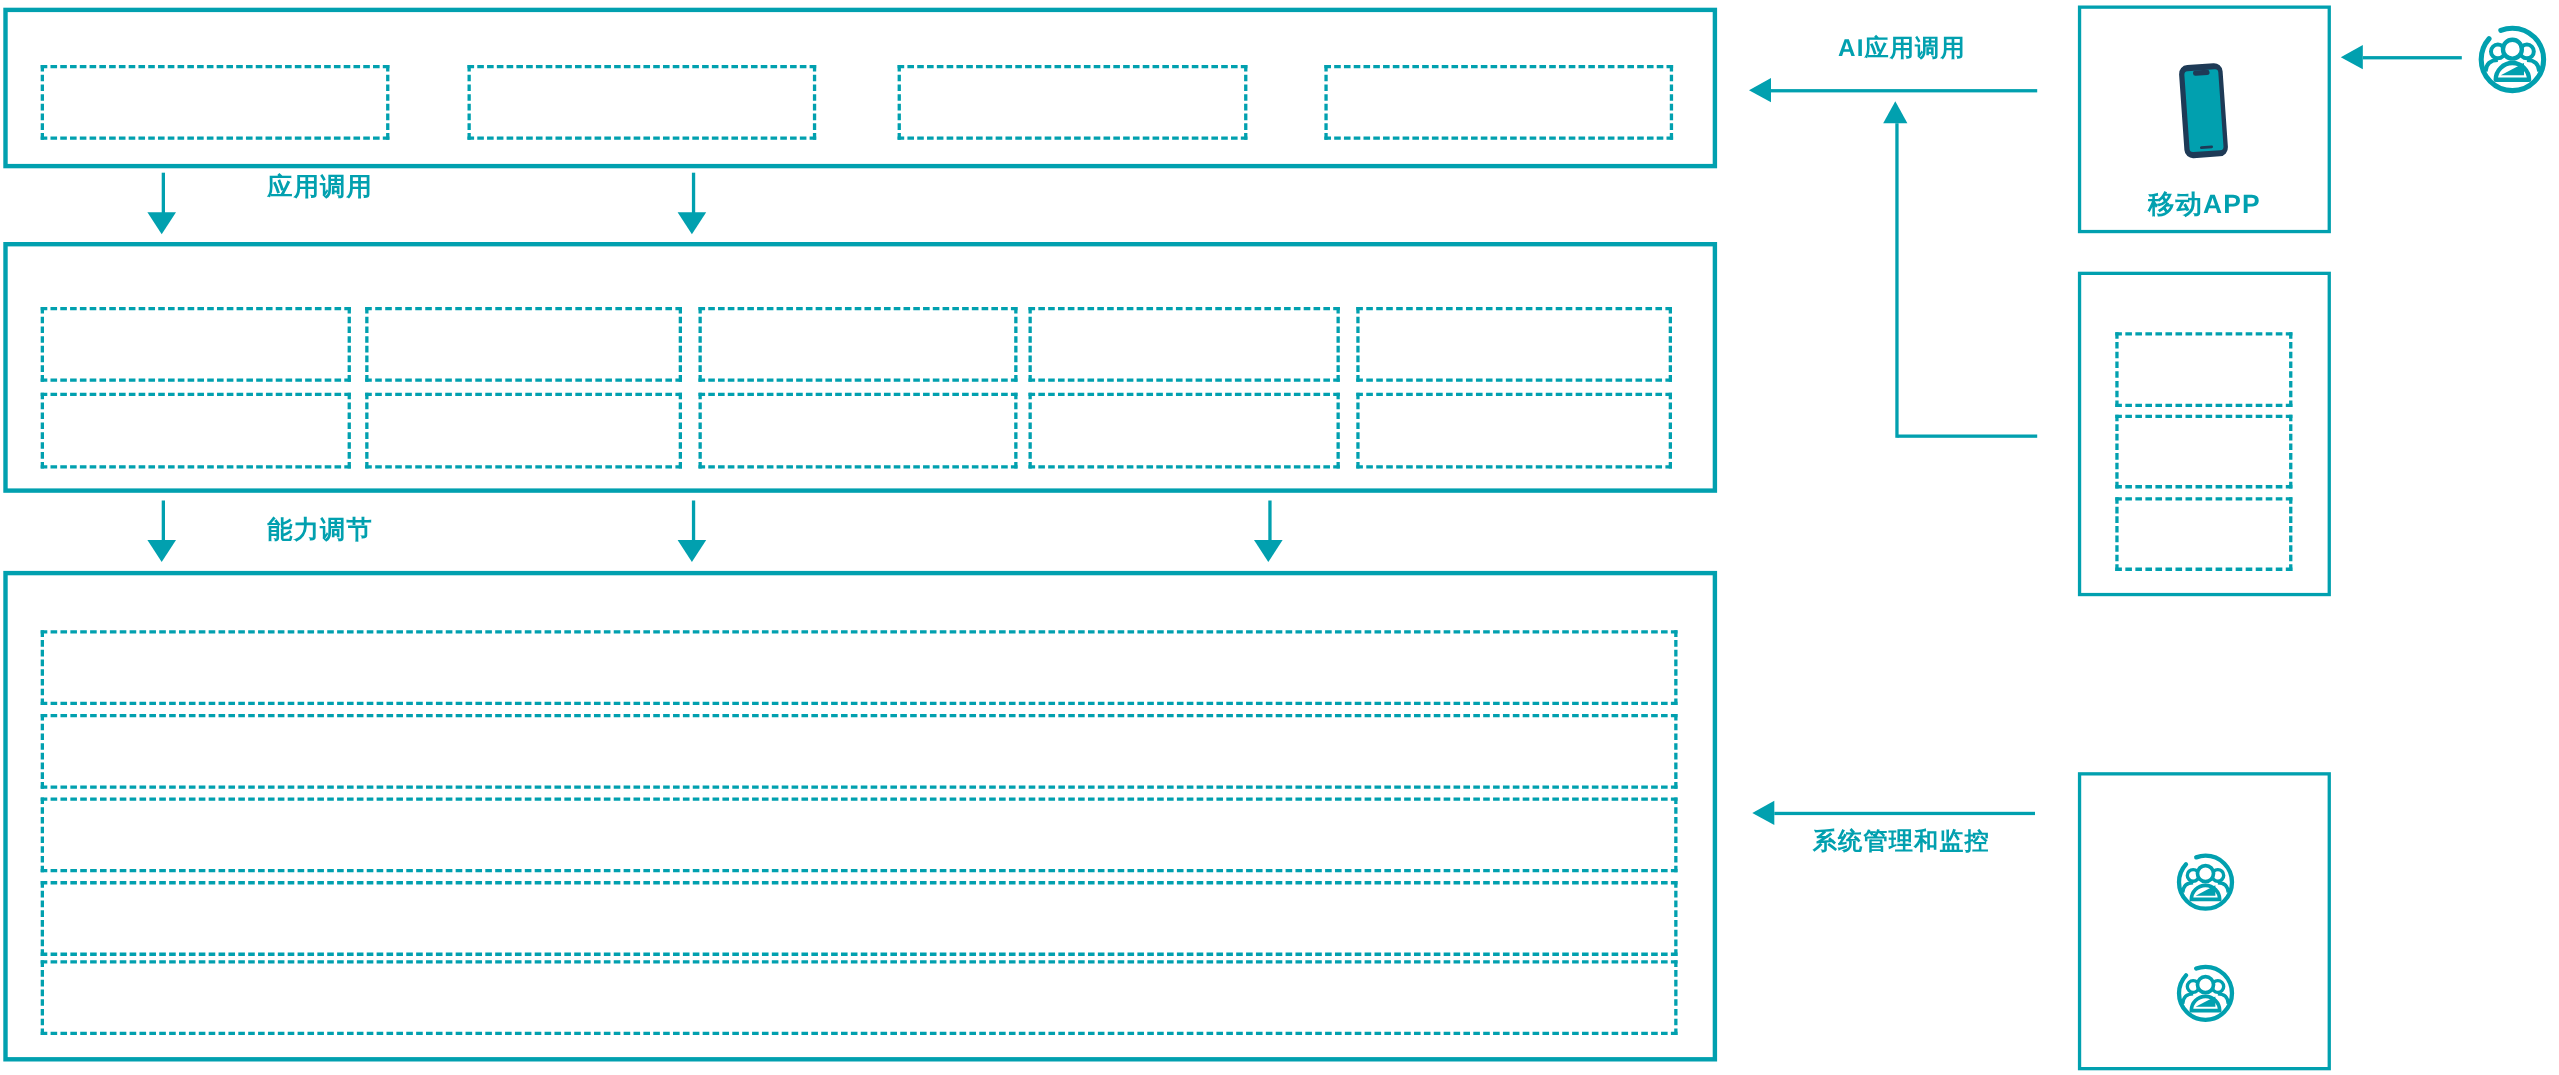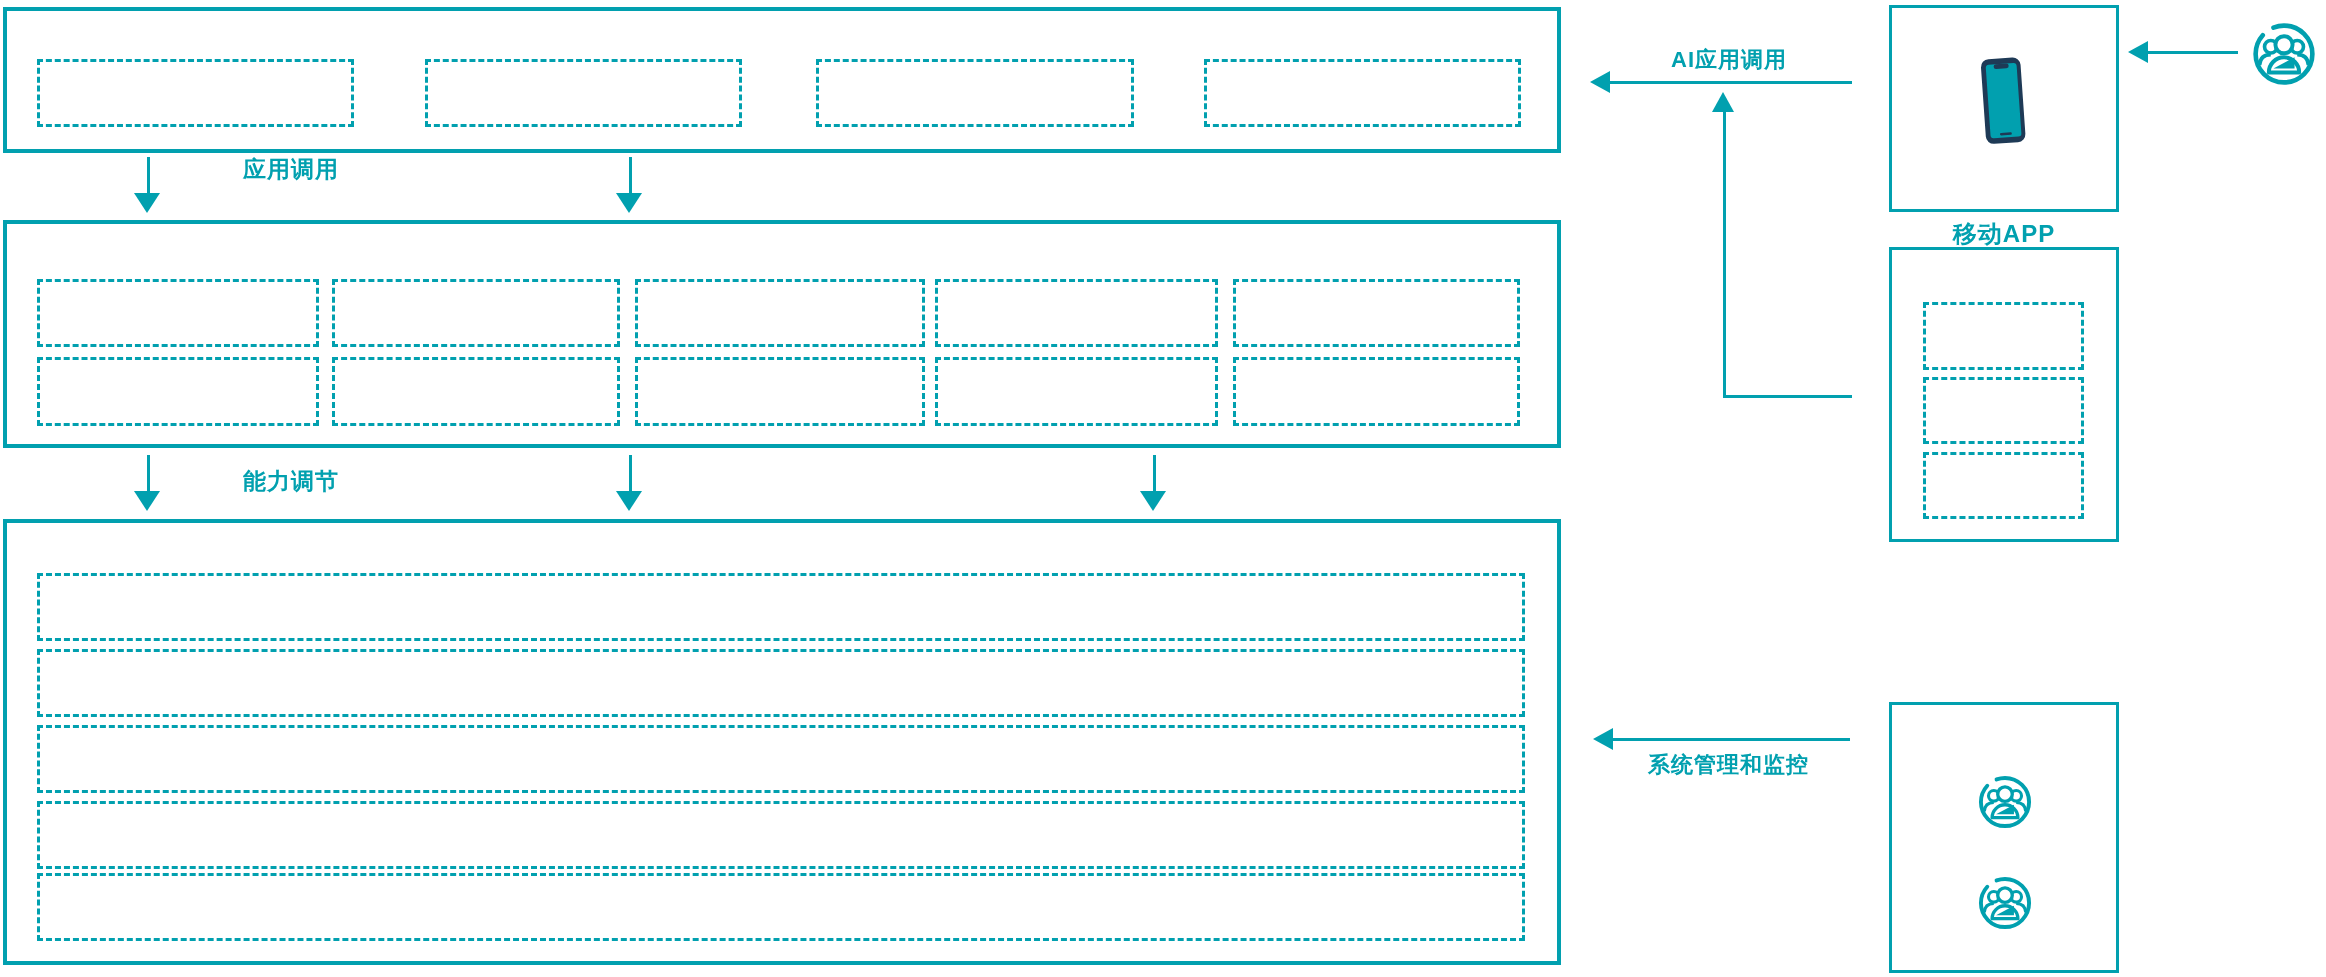--- a/index.html
+++ b/index.html
@@ -5,21 +5,21 @@
   :root { --teal:#01a0af; --phone-dark:#1e3a56; }
   html,body { margin:0; padding:0; background:#ffffff; }
   #canvas {
     position:relative; width:2326px; height:977px; background:#ffffff;
     font-family:"Liberation Sans", sans-serif; overflow:hidden;
   }
   .sbox { position:absolute; border:4px solid var(--teal); background:#fff; box-sizing:border-box; }
   .thinbox { border-width:3px; }
   .dbox { position:absolute; border:3px dashed var(--teal); box-sizing:border-box; background:#fff; }
   .lbl { position:absolute; color:var(--teal); font-weight:700; font-size:23px; white-space:nowrap; letter-spacing:1px; }
-  .ctr { text-align:center;margin-top:48px; }
+  .ctr { text-align:center; }
   .vline, .hline { position:absolute; background:var(--teal); }
   .vline { width:3px; }
   .hline { height:3px; }
   .tri { position:absolute; width:0; height:0; }
   .tri-down { border-left:13px solid transparent; border-right:13px solid transparent; border-top:20px solid var(--teal); }
   .tri-up   { border-left:11px solid transparent; border-right:11px solid transparent; border-bottom:20px solid var(--teal); }
   .tri-left { border-top:11px solid transparent; border-bottom:11px solid transparent; border-right:20px solid var(--teal); }
   .icon { position:absolute; color:var(--teal); }
   .picon { transform:rotate(-4deg); }
 </style>
@@ -82,21 +82,21 @@
   <div class="lbl" style="left:243px;top:154px">应用调用</div>
 
   <div class="vline" style="left:147px;top:455px;height:37px"></div>
   <div class="tri tri-down" style="left:134px;top:491px"></div>
   <div class="vline" style="left:629px;top:455px;height:37px"></div>
   <div class="tri tri-down" style="left:616px;top:491px"></div>
   <div class="vline" style="left:1153px;top:455px;height:37px"></div>
   <div class="tri tri-down" style="left:1140px;top:491px"></div>
   <div class="lbl" style="left:243px;top:466px">能力调节</div>
 
-  <div class="lbl" style="left:1671px;top:45px;font-size:22px">AI应用调用</div>
+  <div class="lbl" style="left:1671px;top:29px;font-size:22px">AI应用调用</div>
   <div class="hline" style="left:1610px;top:81px;width:242px"></div>
   <div class="tri tri-left" style="left:1590px;top:71px"></div>
   <div class="tri tri-up" style="left:1712px;top:92px"></div>
   <div class="vline" style="left:1723px;top:112px;height:286px"></div>
   <div class="hline" style="left:1725px;top:395px;width:127px"></div>
 
   <div class="sbox thinbox" style="left:1889px;top:5px;width:230px;height:207px"></div>
   <svg class="icon picon" style="left:1981px;top:54px" width="46" height="94">
       <use href="#sym-phone"></use>
     </svg>

